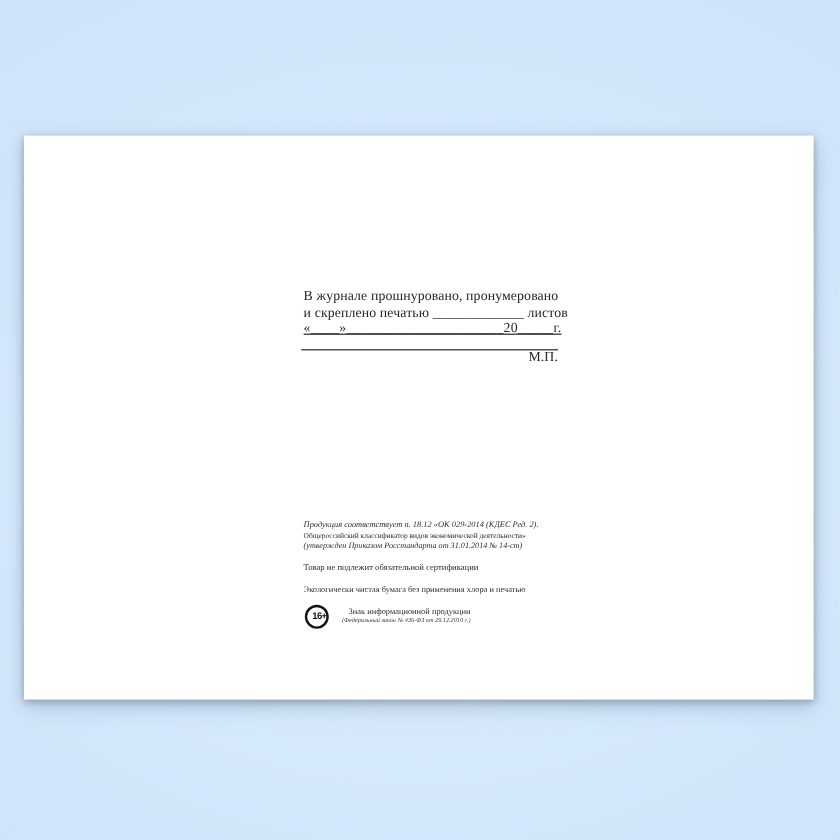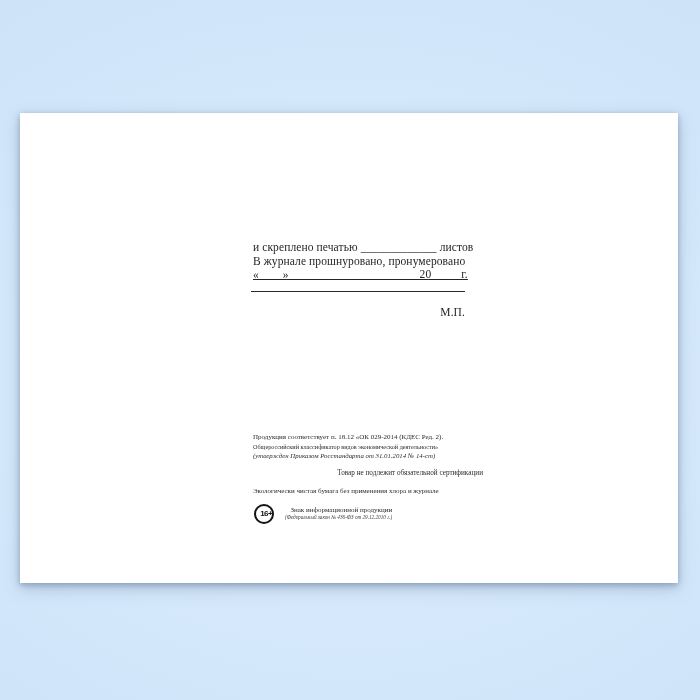--- a/index.html
+++ b/index.html
@@ -49,56 +49,57 @@
     padding-left: 4px;
   }
   .sign-rule {
     width: 214px;
     margin-left: -2px;
     margin-top: 9px;
     border-bottom: 1.3px solid #2a2a2a;
     height: 0;
   }
   .stamp {
-    margin-top: 14px;
+    margin-top: 0;
     text-align: right;
     padding-right: 2px;
     font-size: 11.5px;
   }
   
   .info-block {
     position: absolute;
     left: 233px;
     top: 320px;
     width: 230px;
     color: #2b2b2b;
   }
   .cls-line1 {
     font-size: 7px;
     line-height: 9px;
     white-space: nowrap;
+    font-style: italic;
   }
   .cls-line2 {
     font-size: 6.2px;
     line-height: 9px;
     white-space: nowrap;
   }
   .cls-line3 {
     font-size: 6.8px;
     line-height: 9px;
     font-style: italic;
     white-space: nowrap;
   }
   .note {
     font-size: 7.2px;
     line-height: 9px;
     white-space: nowrap;
   }
   .note-sanitary { margin-top: 13px; margin-left: -2px; }
-  .note-cert     { margin-top: 9px; text-align: right;  }
+  .note-cert     { margin-top: 9px;  }
   .note-eco      { margin-top: 9px;  font-size: 7px; }
   .badge-row {
     margin-top: 8px;
     display: flex;
     align-items: flex-start;
   }
   .age-badge {
     flex: 0 0 auto;
     width: 16px;
     height: 16px;
@@ -131,34 +132,34 @@
     color: #3a3a3a;
   }
 </style>
 </head>
 <body>
 
 <div class="scene">
   <div class="page">
 
     <div class="stitch-block">
+      <div class="line">В журнале прошнуровано, пронумеровано</div>
       <div class="line">и скреплено печатью _____________ листов</div>
-      <div class="line">В журнале прошнуровано, пронумеровано</div>
       <div class="line line-date">«____»______________________20_____г.</div>
       <div class="sign-rule"></div>
       <div class="stamp">М.П.</div>
     </div>
 
     <div class="info-block">
       <div class="cls-line1">Продукция соответствует п. 18.12 «ОК 029-2014 (КДЕС Ред. 2).</div>
       <div class="cls-line2">Общероссийский классификатор видов экономической деятельности»</div>
       <div class="cls-line3">(утвержден Приказом Росстандарта от 31.01.2014 № 14-ст)</div>
 
       <div class="note note-cert">Товар не подлежит обязательной сертификации</div>
-      <div class="note note-eco">Экологически чистая бумага без применения хлора и журнале</div>
+      <div class="note note-eco">Экологически чистая бумага без применения хлора и печатью</div>
 
       <div class="badge-row">
         <div class="age-badge">16+</div>
         <div class="badge-text">
           <div class="sign-title">Знак информационной продукции</div>
           <div class="sign-law">(Федеральный закон № 436-ФЗ от 29.12.2010 г.)</div>
         </div>
       </div>
     </div>
 

